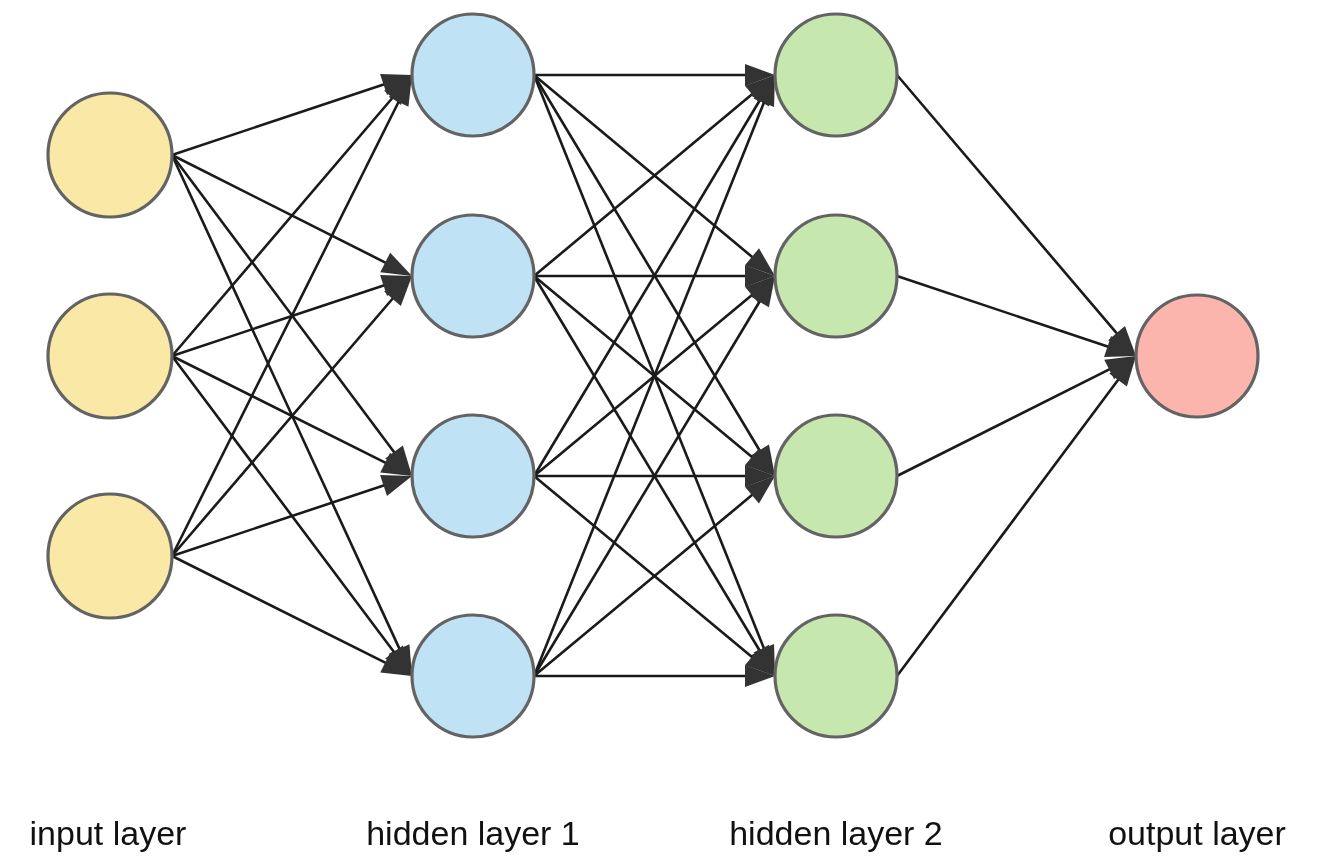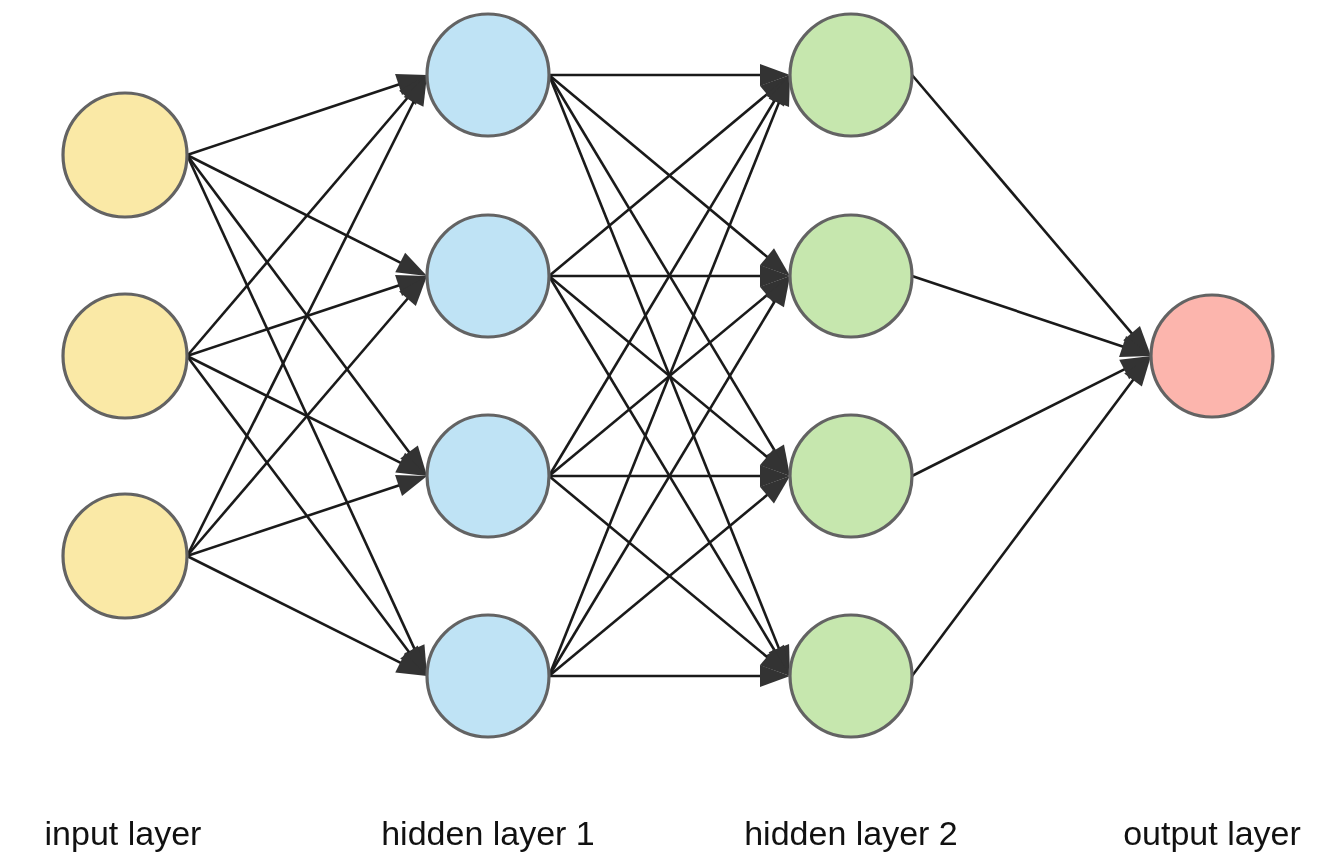--- a/index.html
+++ b/index.html
@@ -12,21 +12,20 @@
     width: 1318px;
     height: 862px;
     font-family: "Liberation Sans", sans-serif;
     overflow: hidden;
   }
   #diagram-root {
     position: relative;
     width: 1288px;
     height: 862px;
     background: #ffffff;
-    margin-left: 15px;
   }
   #nn-svg {
     position: absolute;
     left: 0;
     top: 0;
     width: 1318px;
     height: 862px;
     display: block;
   }
   .layer-caption {

